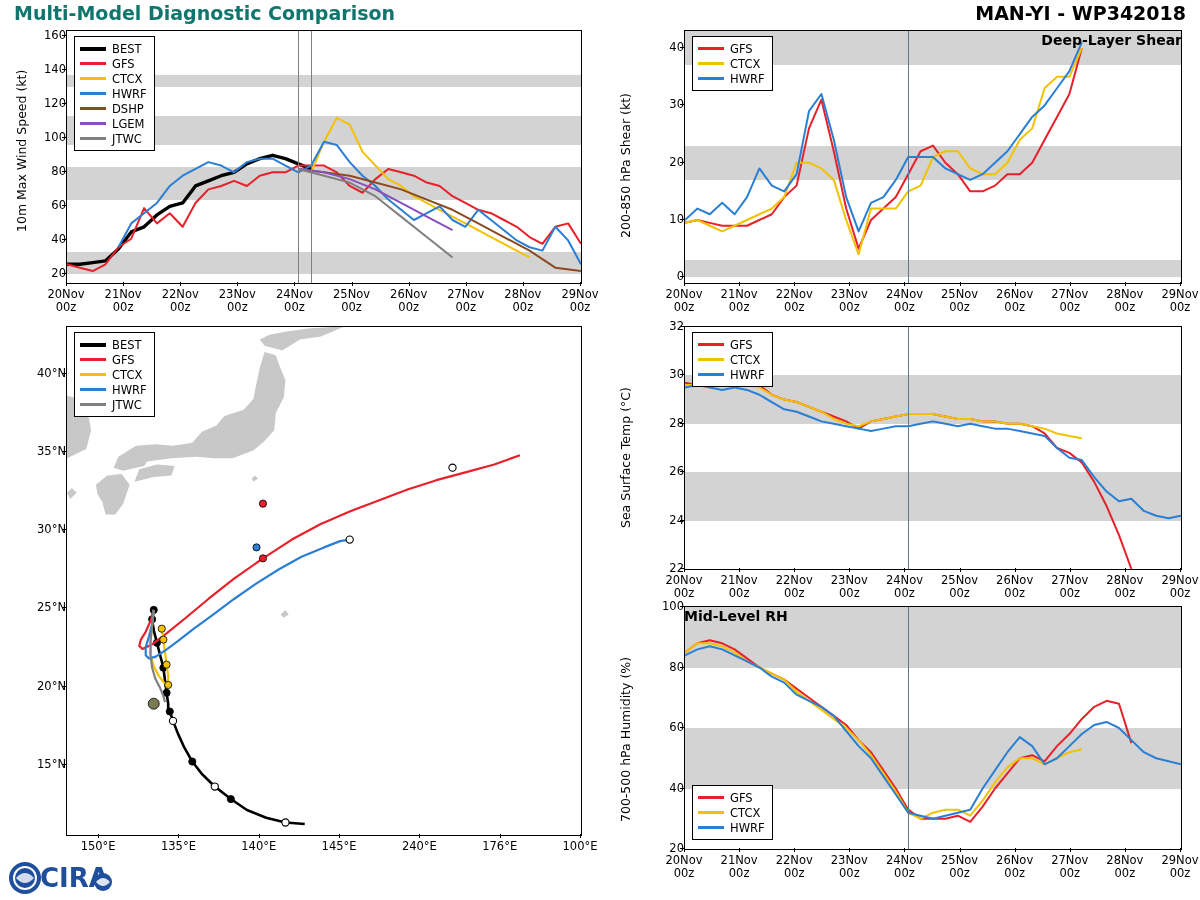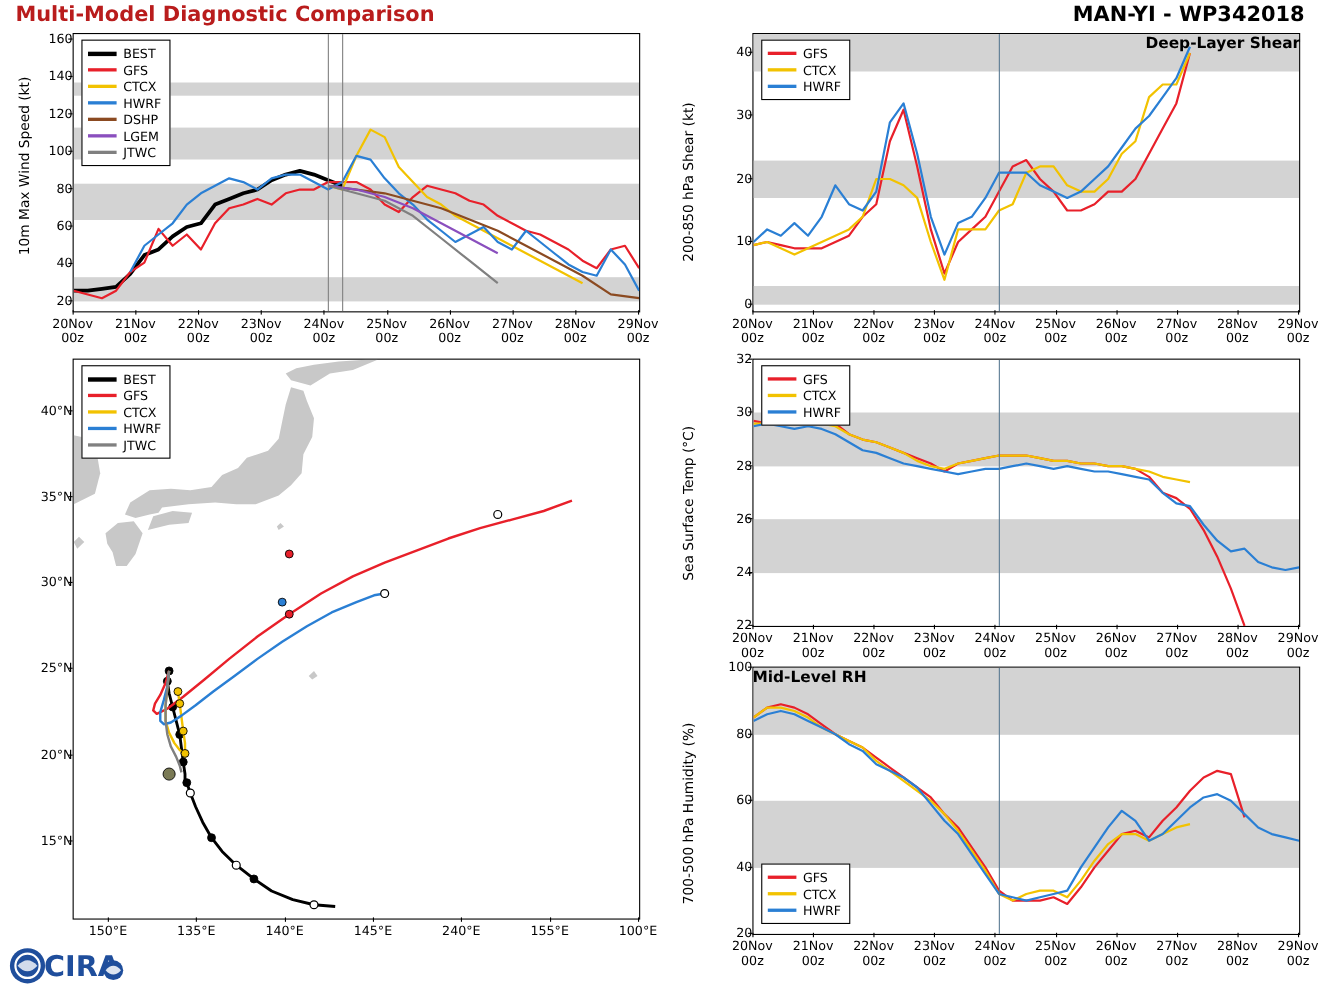--- a/index.html
+++ b/index.html
@@ -6,21 +6,21 @@
   body {
     width:1200px; height:900px;
     background:#ffffff;
     font-family:"DejaVu Sans", sans-serif;
     position:relative;
     overflow:hidden;
   }
   .title-left {
     position:absolute; left:14px; top:2px;
     font-size:19px; font-weight:bold; font-family:"DejaVu Sans", sans-serif;
-    color:#b91c1c;
+    color:#0f766e;
   }
   .title-right {
     position:absolute; right:14px; top:2px;
     font-size:19px; font-weight:bold; font-family:"DejaVu Sans", sans-serif;
     color:#000;
   }
   .panel { position:absolute; }
   .plotbox {
     position:absolute; box-sizing:border-box;
     border:1px solid #000; background:#fff; overflow:hidden;
@@ -240,21 +240,21 @@
     <div class="xtick" style="left: 98.125px; top: 520px;">150°E</div>
     <div class="xtickmark" style="left: 178.438px; top: 514px; height: 4px;"></div>
     <div class="xtick" style="left: 178.438px; top: 520px;">135°E</div>
     <div class="xtickmark" style="left: 258.75px; top: 514px; height: 4px;"></div>
     <div class="xtick" style="left: 258.75px; top: 520px;">140°E</div>
     <div class="xtickmark" style="left: 339.062px; top: 514px; height: 4px;"></div>
     <div class="xtick" style="left: 339.062px; top: 520px;">145°E</div>
     <div class="xtickmark" style="left: 419.375px; top: 514px; height: 4px;"></div>
     <div class="xtick" style="left: 419.375px; top: 520px;">240°E</div>
     <div class="xtickmark" style="left: 499.688px; top: 514px; height: 4px;"></div>
-    <div class="xtick" style="left: 499.688px; top: 520px;">155°E</div>
+    <div class="xtick" style="left: 499.688px; top: 520px;">176°E</div>
     <div class="xtickmark" style="left: 580px; top: 514px; height: 4px;"></div>
     <div class="xtick" style="left: 580px; top: 520px;">100°E</div>
     <div class="legend" style="left: 74px; top: 12px;">
       <div class="legend-row">
         <span class="legend-line" style="border-top-color: rgb(0, 0, 0); border-top-width: 4px;"></span>
         <span class="legend-label">BEST</span>
       </div>
       <div class="legend-row">
         <span class="legend-line" style="border-top-color: rgb(232, 32, 42);"></span>
         <span class="legend-label">GFS</span>

